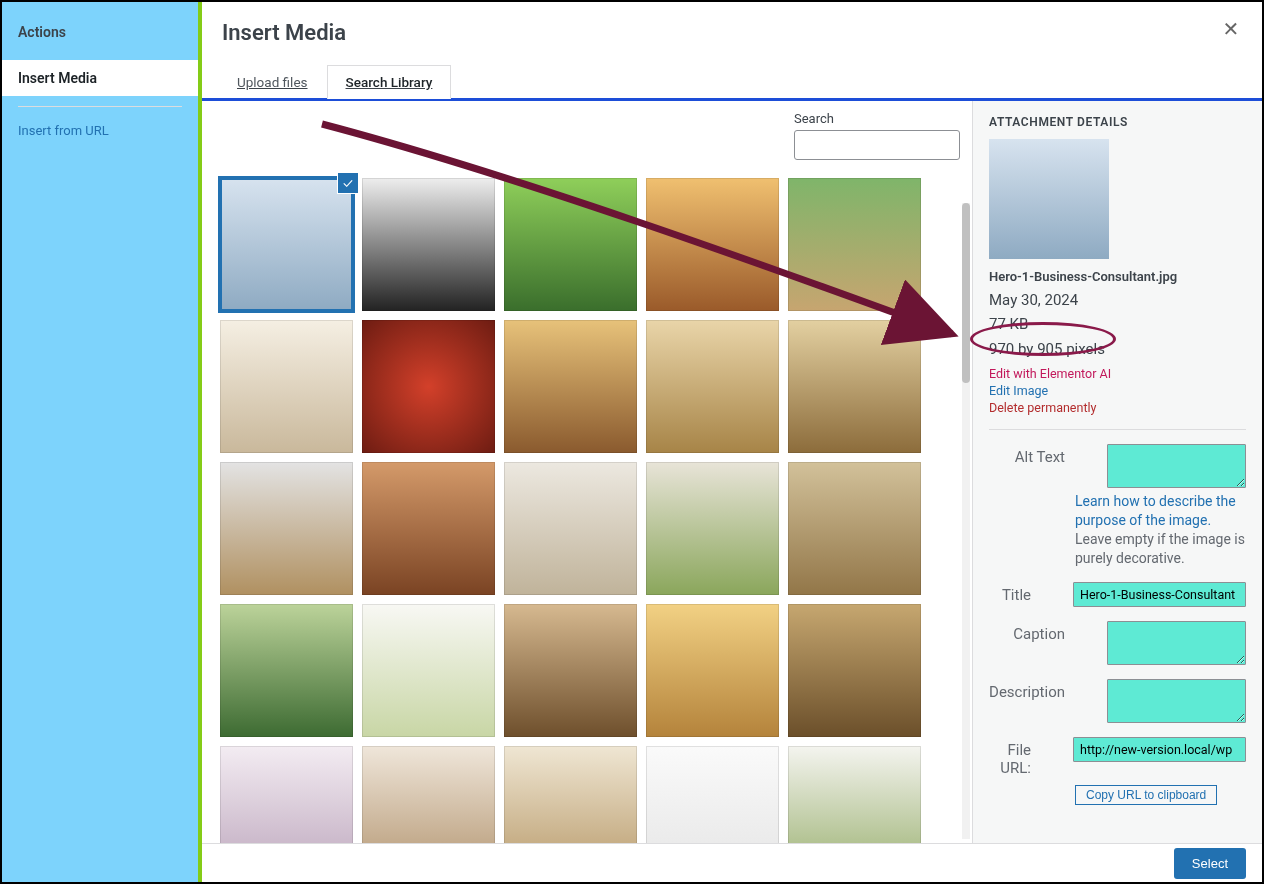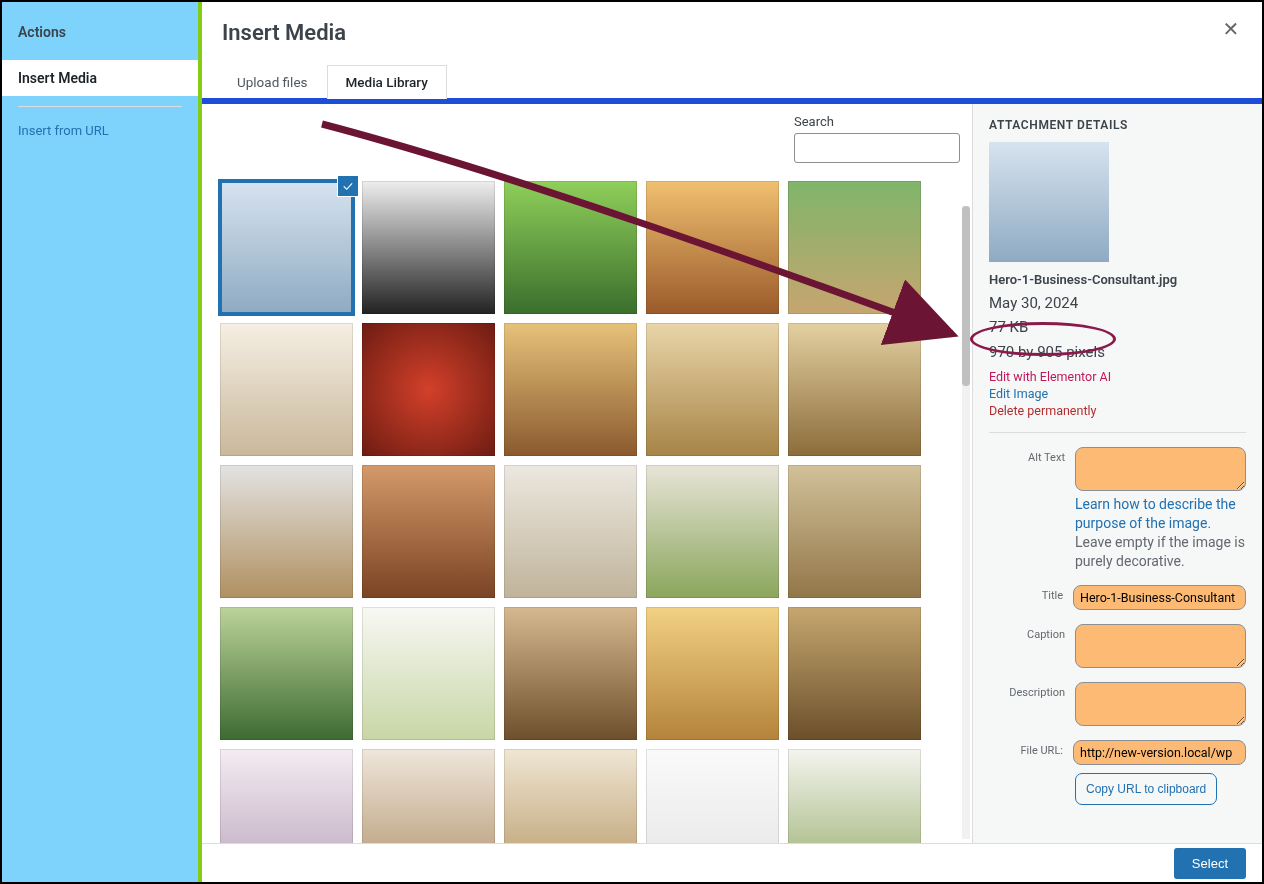--- a/index.html
+++ b/index.html
@@ -61,22 +61,23 @@
   right: 14px;
   width: 34px;
   height: 34px;
   font-size: 20px;
   color: #666;
   cursor: pointer;
   display:flex; align-items:center; justify-content:center;
 }
 .tabs {
   display: flex;
-  border-bottom: 6px solid #1d4ed8;
+  border-bottom: 3px solid #1d4ed8;
   padding-left: 16px;
+  text-decoration: underline;
 }
 .tab {
   padding: 8px 18px;
   font-size: 13.5px;
   color: #50575e;
   cursor: pointer;
   border: 1px solid transparent;
   border-bottom: none;
   background: #fff;
 }
@@ -157,51 +158,52 @@
 .link-del { color: #b32d2e; font-size: 12.5px; display:block; margin-top:2px; }
 .field-row {
   display: flex;
   align-items: flex-start;
   margin-top: 14px;
   gap: 10px;
 }
 .field-row label {
   width: 76px;
   text-align: right;
-  font-size: 11px;
+  font-size: 15px;
   color: #646970;
   padding-top: 4px;
 }
 .field-row textarea, .field-row input[type=text] {
   flex: 1;
   border: 1px solid #8c8f94;
-  border-radius: 8px;
+  border-radius: 1px;
   padding: 4px 6px;
   font-size: 12.5px;
   font-family: inherit;
   resize: vertical;
-  background:#fdba74;
+  background:#5eead4;
+  margin-left:32px;
 }
 .field-row textarea { height: 44px; }
 .field-help {
   font-size: 14px;
   color: #646970;
   margin-left: 86px;
   margin-top: 4px;
   line-height: 1.35;
 }
 .field-help a { color:#2271b1; text-decoration:none;}
 .copy-btn {
   margin-left: 86px;
   margin-top: 8px;
   border: 1px solid #2271b1;
   color: #2271b1;
   background: #f6f7f7;
-  padding: 8px 10px;
-  border-radius: 7px;
+  padding: 2px 10px;
+  border-radius: 0;
   font-size: 12px;
   cursor:pointer;
 }
 .field-sep { border-top:1px solid #dcdcde; margin-top:14px; }
 .footer {
   height: 39px;
   border-top: 1px solid #dcdcde;
   background: #fff;
   display: flex;
   justify-content: flex-end;
@@ -277,21 +279,21 @@
 
   <div class="main">
     <div class="close-btn">
       <span>✕</span>
     </div>
     <div class="header">
       <h1>Insert Media</h1>
     </div>
     <div class="tabs">
       <div class="tab">Upload files</div>
-      <div class="tab active">Media Library</div>
+      <div class="tab active">Search Library</div>
     </div>
 
     <div class="content">
       <div class="gallery-wrap">
         <div class="search-area">
           <div>
             <label>Search</label>
             <input type="text" value="" style="">
           </div>
         </div>

